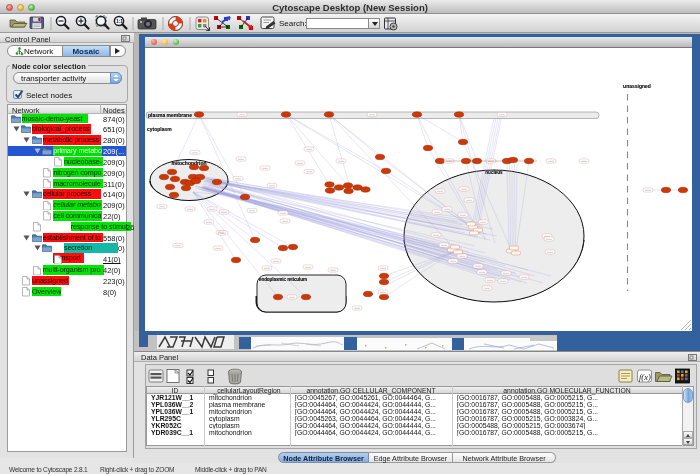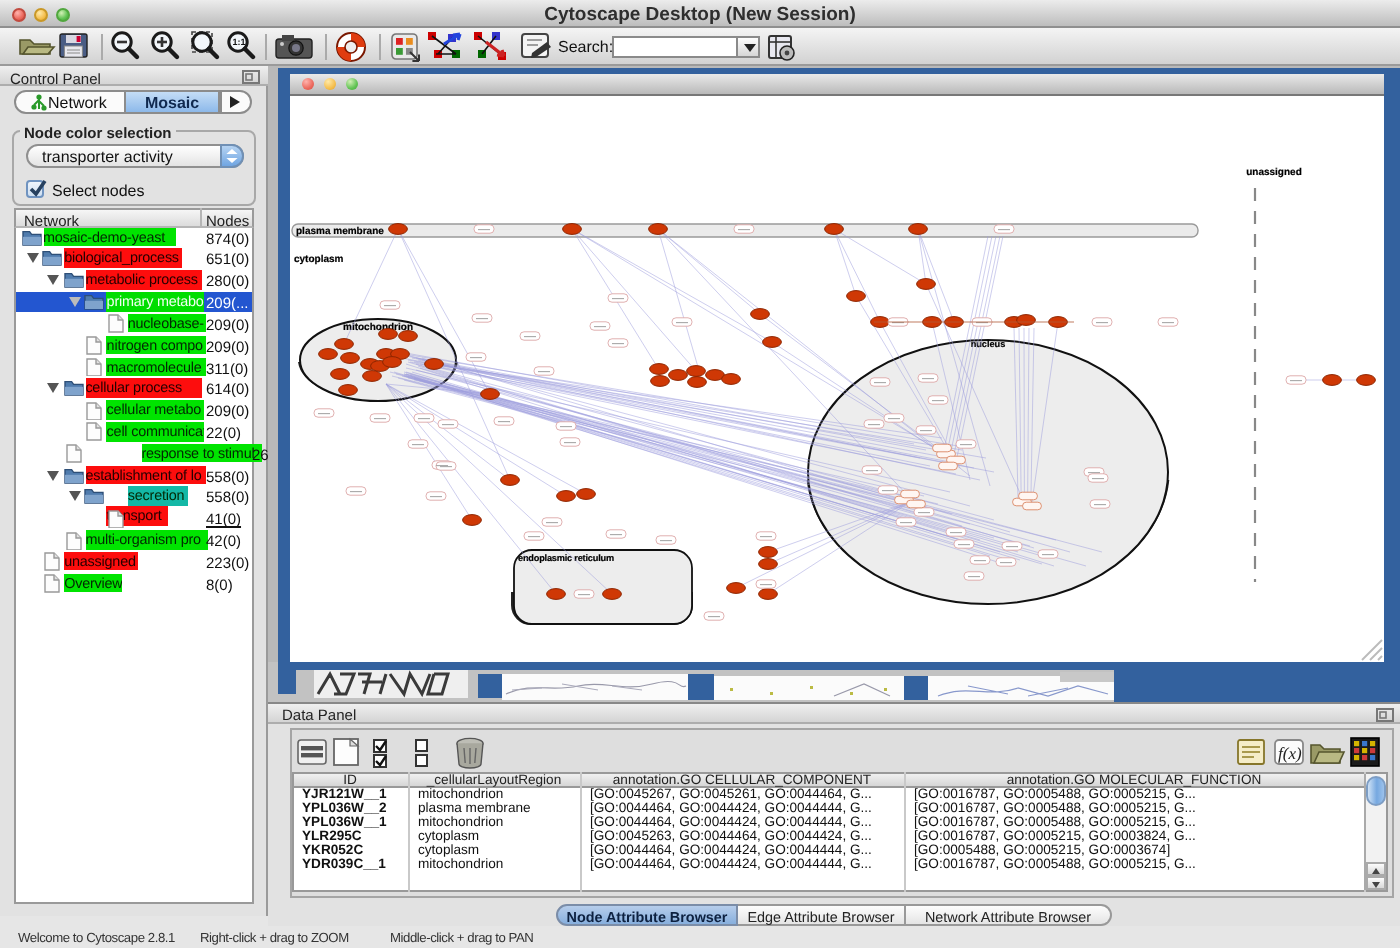--- a/index.html
+++ b/index.html
@@ -216,21 +216,21 @@
     <svg class="abs" style="left:31.7px;top:190.3px;" width="10" height="8" viewBox="0 0 10 8">
       <path d="M0.5 7.5 L0.5 0.8 L3.8 0.8 L4.8 2.2 L9.5 2.2 L9.5 7.5 Z" fill="#4f7bad" stroke="#2e4f78" stroke-width="0.7"></path>
       <path d="M0.5 3.4 L9.5 3.4 L9.5 7.5 L0.5 7.5 Z" fill="#7fa3cc"></path>
     </svg>
     <div class="abs" style="left:42.7px;top:189.3px;width:58px;height:9.6px;background:#fd0d0d;font-size:7.2px;letter-spacing:-0.1px;line-height:9.6px;color:#240101;white-space:nowrap;overflow:hidden;">cellular process</div>
     <div class="abs" style="left:103px;top:190.3px;font-size:7.5px;color:#111;">614(0)</div>
     <svg class="abs" style="left:43.3px;top:200.6px;" width="8" height="9.5" viewBox="0 0 8 9.5">
       <path d="M0.5 0.5 L5 0.5 L7.5 3 L7.5 9 L0.5 9 Z" fill="#fdfdfd" stroke="#999" stroke-width="0.7"></path>
       <path d="M5 0.5 L5 3 L7.5 3" fill="#e0e0e0" stroke="#999" stroke-width="0.7"></path>
     </svg>
-    <div class="abs" style="left:53.3px;top:200.2px;width:49px;height:9.6px;background:#00e400;font-size:7.2px;letter-spacing:-0.1px;line-height:9.6px;color:#032803;white-space:nowrap;overflow:hidden;">cellular metabo</div>
+    <div class="abs" style="left:53.3px;top:200.2px;width:49px;height:9.6px;background:#00e400;font-size:7.2px;letter-spacing:-0.1px;line-height:9.6px;color:#032803;white-space:nowrap;overflow:hidden;font-style:italic;">cellular metabo</div>
     <div class="abs" style="left:103px;top:201.2px;font-size:7.5px;color:#111;">209(0)</div>
     <svg class="abs" style="left:43.3px;top:211.4px;" width="8" height="9.5" viewBox="0 0 8 9.5">
       <path d="M0.5 0.5 L5 0.5 L7.5 3 L7.5 9 L0.5 9 Z" fill="#fdfdfd" stroke="#999" stroke-width="0.7"></path>
       <path d="M5 0.5 L5 3 L7.5 3" fill="#e0e0e0" stroke="#999" stroke-width="0.7"></path>
     </svg>
     <div class="abs" style="left:53.3px;top:211.0px;width:49px;height:9.6px;background:#00e400;font-size:7.2px;letter-spacing:-0.1px;line-height:9.6px;color:#032803;white-space:nowrap;overflow:hidden;">cell communicat</div>
     <div class="abs" style="left:103px;top:212.0px;font-size:7.5px;color:#111;">22(0)</div>
     <svg class="abs" style="left:32.7px;top:222.2px;" width="8" height="9.5" viewBox="0 0 8 9.5">
       <path d="M0.5 0.5 L5 0.5 L7.5 3 L7.5 9 L0.5 9 Z" fill="#fdfdfd" stroke="#999" stroke-width="0.7"></path>
       <path d="M5 0.5 L5 3 L7.5 3" fill="#e0e0e0" stroke="#999" stroke-width="0.7"></path>
@@ -252,21 +252,21 @@
     <svg class="abs" style="left:42.3px;top:244.4px;" width="10" height="8" viewBox="0 0 10 8">
       <path d="M0.5 7.5 L0.5 0.8 L3.8 0.8 L4.8 2.2 L9.5 2.2 L9.5 7.5 Z" fill="#4f7bad" stroke="#2e4f78" stroke-width="0.7"></path>
       <path d="M0.5 3.4 L9.5 3.4 L9.5 7.5 L0.5 7.5 Z" fill="#7fa3cc"></path>
     </svg>
     <div class="abs" style="left:53.3px;top:243.4px;width:31px;height:9.6px;background:#fd0d0d;font-size:7.2px;letter-spacing:-0.1px;line-height:9.6px;color:#240101;white-space:nowrap;overflow:hidden;margin-top:10px;">transport</div>
     <div class="abs" style="left:103px;top:244.4px;font-size:7.5px;color:#111;">558(0)</div>
     <svg class="abs" style="left:53.9px;top:254.7px;" width="8" height="9.5" viewBox="0 0 8 9.5">
       <path d="M0.5 0.5 L5 0.5 L7.5 3 L7.5 9 L0.5 9 Z" fill="#fdfdfd" stroke="#999" stroke-width="0.7"></path>
       <path d="M5 0.5 L5 3 L7.5 3" fill="#e0e0e0" stroke="#999" stroke-width="0.7"></path>
     </svg>
-    <div class="abs" style="left:63.9px;top:243px;width:30px;height:9.6px;background:#14b8a6;font-size:7.2px;letter-spacing:-0.1px;line-height:9.6px;color:#032803;white-space:nowrap;overflow:hidden;">secretion</div>
+    <div class="abs" style="left:63.9px;top:243px;width:54px;height:9.6px;background:#14b8a6;font-size:7.2px;letter-spacing:-0.1px;line-height:9.6px;color:#032803;white-space:nowrap;overflow:hidden;">secretion</div>
     <div class="abs" style="left:103px;top:255.3px;font-size:7.5px;color:#111;text-decoration:underline;">41(0)</div>
     <svg class="abs" style="left:32.7px;top:265.5px;" width="8" height="9.5" viewBox="0 0 8 9.5">
       <path d="M0.5 0.5 L5 0.5 L7.5 3 L7.5 9 L0.5 9 Z" fill="#fdfdfd" stroke="#999" stroke-width="0.7"></path>
       <path d="M5 0.5 L5 3 L7.5 3" fill="#e0e0e0" stroke="#999" stroke-width="0.7"></path>
     </svg>
     <div class="abs" style="left:42.7px;top:265.1px;width:61px;height:9.6px;background:#00e400;font-size:7.2px;letter-spacing:-0.1px;line-height:9.6px;color:#032803;white-space:nowrap;overflow:hidden;">multi-organism pro</div>
     <div class="abs" style="left:103px;top:266.1px;font-size:7.5px;color:#111;text-align:right;">42(0)</div>
     <svg class="abs" style="left:22.1px;top:276.3px;" width="8" height="9.5" viewBox="0 0 8 9.5">
       <path d="M0.5 0.5 L5 0.5 L7.5 3 L7.5 9 L0.5 9 Z" fill="#fdfdfd" stroke="#999" stroke-width="0.7"></path>
       <path d="M5 0.5 L5 3 L7.5 3" fill="#e0e0e0" stroke="#999" stroke-width="0.7"></path>

